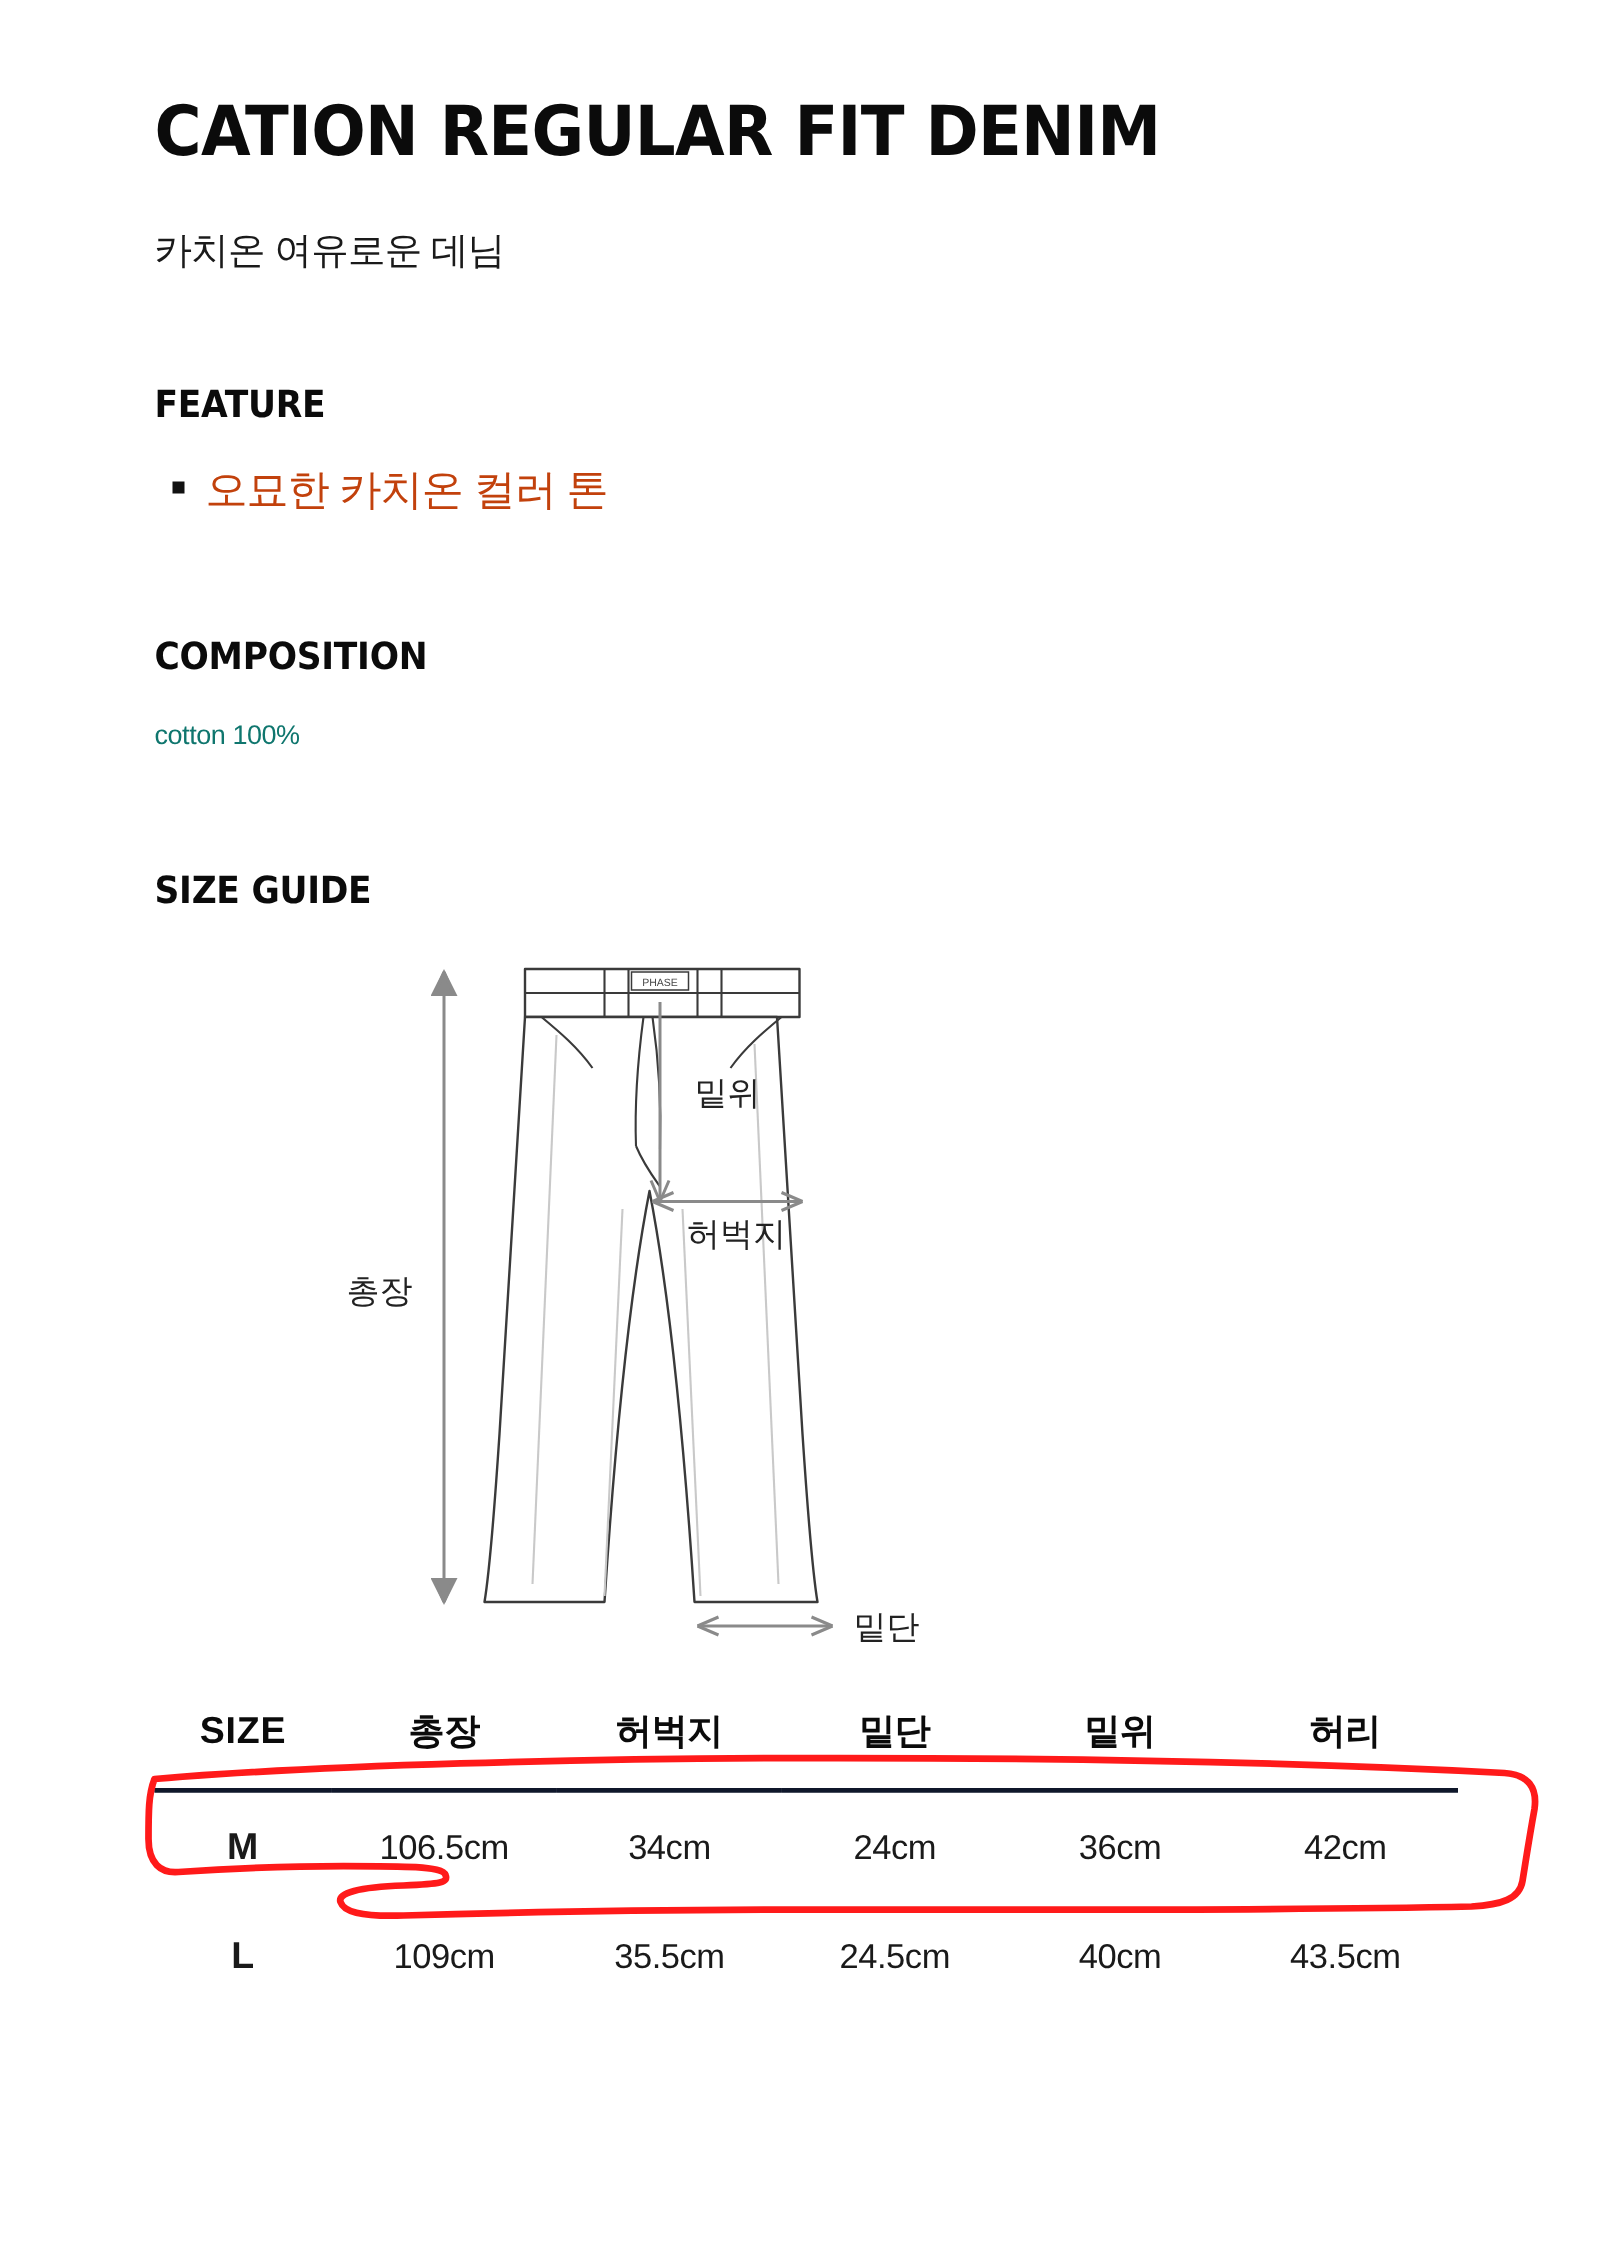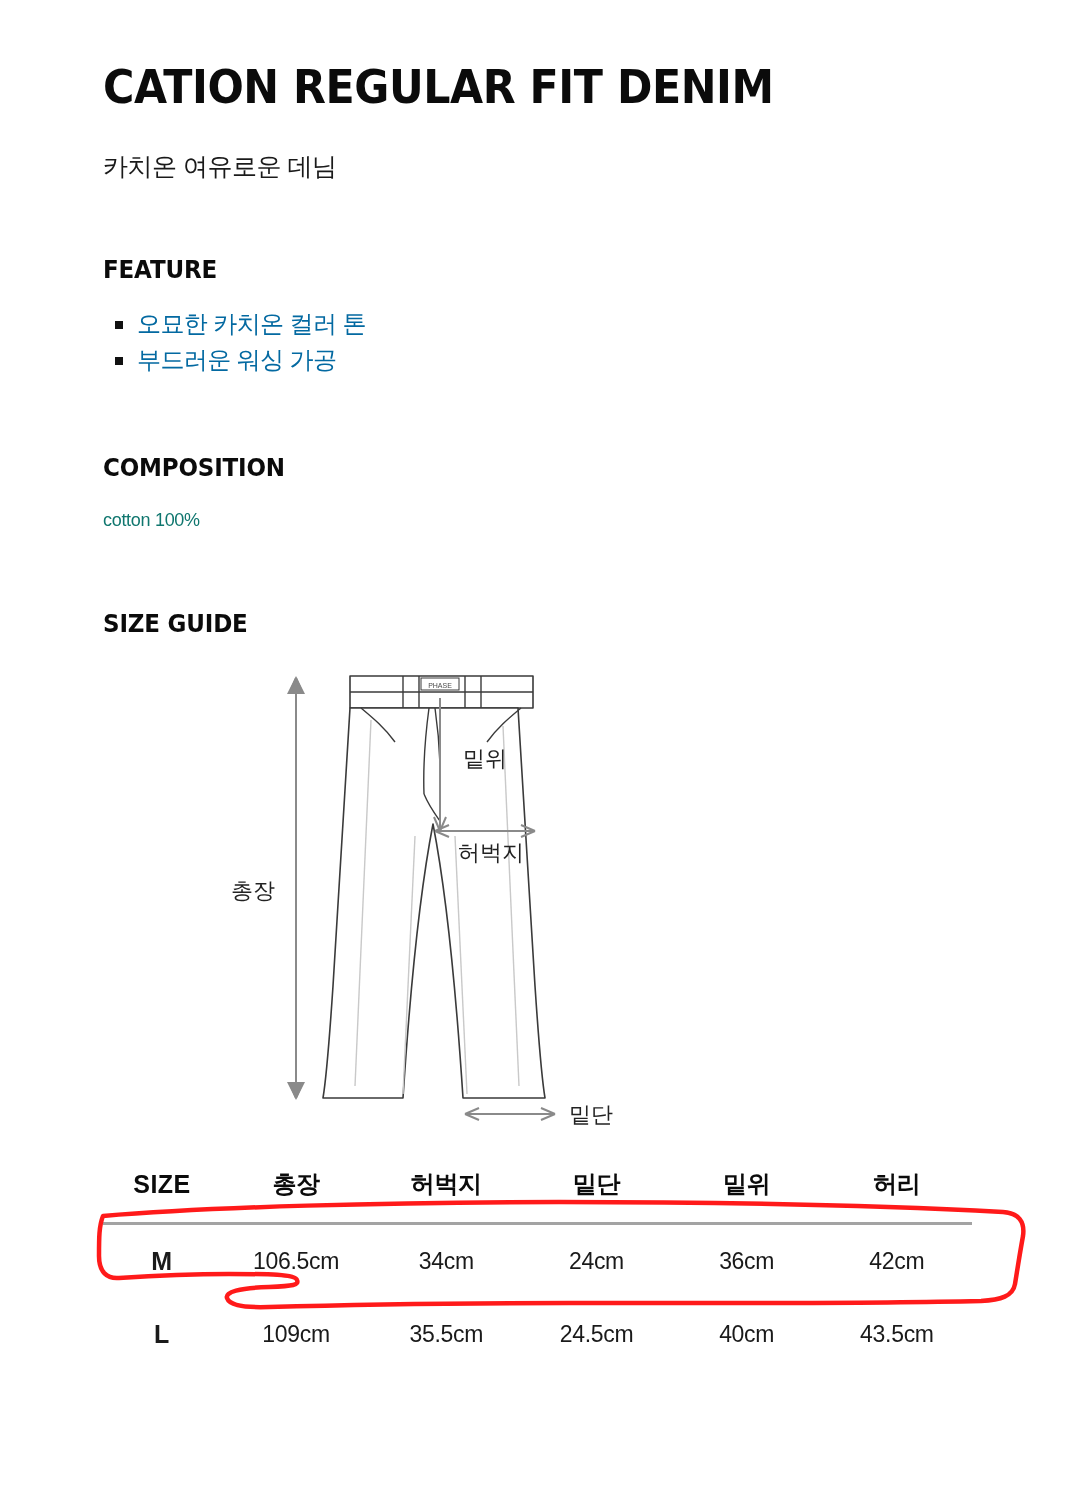--- a/index.html
+++ b/index.html
@@ -53,23 +53,23 @@
     color: #0b0b0b;
     margin: 0;
   }
   .feature-head { padding-top: 72px; }
   .feature-list {
     list-style: none;
     margin: 0;
     padding: 22px 0 0 8px;
   }
   .feature-list li {
-    font-size: 24px;
+    font-size: 28px;
     line-height: 1.48;
-    color: #0369a1;
+    color: #c2410c;
     letter-spacing: -0.6px;
     position: relative;
     padding-left: 26px;
   }
   .feature-list li::before {
     content: "";
     position: absolute;
     left: 4px;
     top: 15px;
     width: 8px;
@@ -121,21 +121,21 @@
     padding-bottom: 22px;
   }
   table.size-table th.col-size,
   table.size-table td.col-size {
     width: 118px;
     font-weight: 700;
     font-size: 25px;
     letter-spacing: 0.5px;
   }
   table.size-table thead tr {
-    border-bottom: 3px solid #a3a3a3;
+    border-bottom: 3px solid #0f172a;
   }
   table.size-table tbody td {
     padding: 22px 0;
   }
   .annot-layer {
     position: absolute;
     left: -14px;
     top: 0;
     width: 960px;
     height: 220px;
@@ -146,21 +146,20 @@
 <body>
 
 <div class="page">
 
   <h1 class="main-title">CATION REGULAR FIT DENIM</h1>
   <p class="sub-title">카치온 여유로운 데님</p>
 
   <h2 class="section-head feature-head">FEATURE</h2>
   <ul class="feature-list">
     <li>오묘한 카치온 컬러 톤</li>
-    <li>부드러운 워싱 가공</li>
   </ul>
 
   <h2 class="section-head composition-head">COMPOSITION</h2>
   <p class="composition-text">cotton 100%</p>
 
   <h2 class="section-head sizeguide-head">SIZE GUIDE</h2>
 
   <div class="diagram-wrap">
     <svg width="891" height="500" viewBox="0 0 891 500" xmlns="http://www.w3.org/2000/svg">
       <defs>

